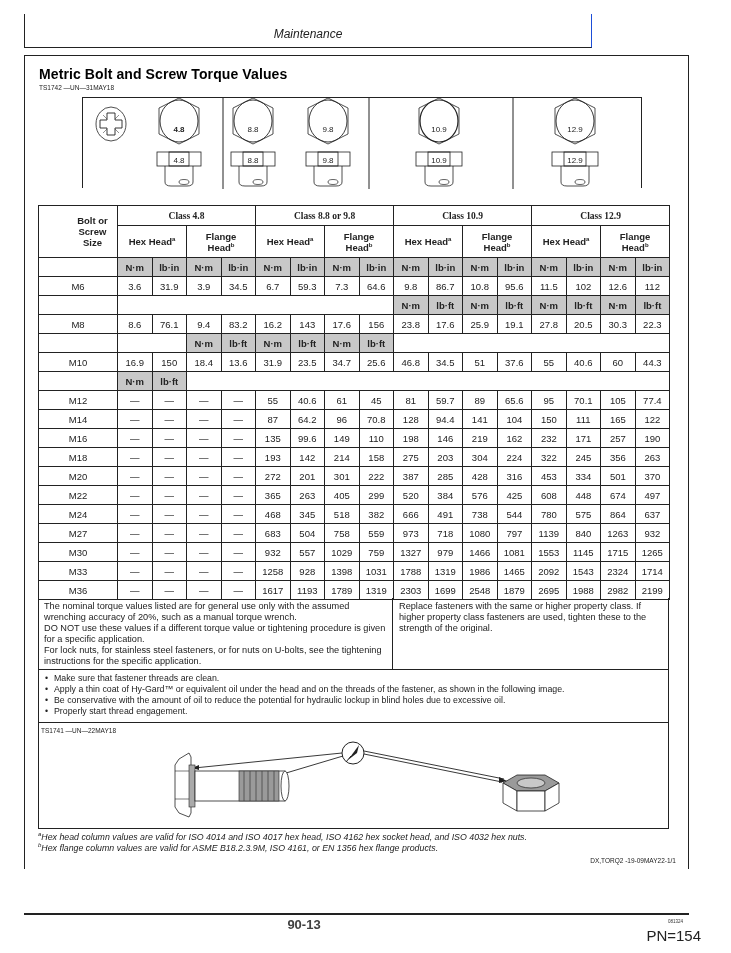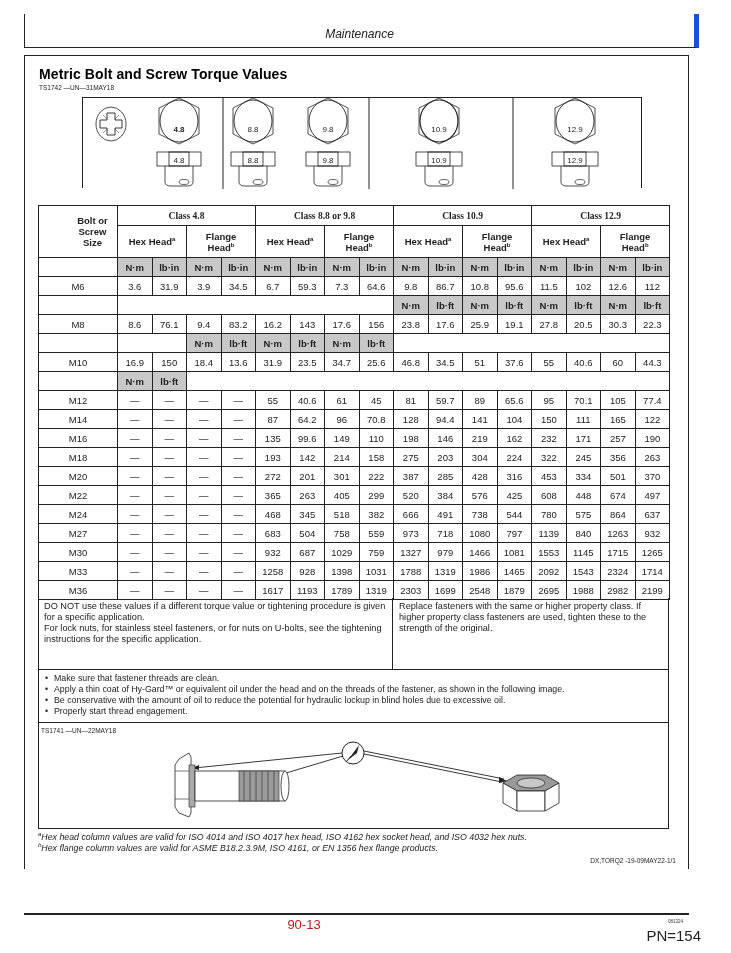--- a/index.html
+++ b/index.html
@@ -1,21 +1,21 @@
 <!DOCTYPE html>
 <html><head>
 <meta charset="utf-8">
 <style>
   * { box-sizing: border-box; margin: 0; padding: 0; }
   html, body { width: 731px; height: 953px; background: #ffffff; overflow: hidden; }
   body { position: relative; font-family: "Liberation Sans", sans-serif; color: #1a1a1a; }
 
   .page-header {
-    position: absolute; left: 24px; top: 14px; width: 675px; height: 34px;
-    border-left: 1px solid #222; border-right: 5px solid #1d4ed8; border-bottom: 1.5px solid #222;
+    position: absolute; left: 24px; top: 14px; width: 568px; height: 34px;
+    border-left: 1px solid #222; border-right: 1px solid #1d4ed8; border-bottom: 1.5px solid #222;
   }
   .page-header .title {
     position: absolute; left: 0; right: 0; top: 13px; text-align: center;
     font-style: italic; font-size: 12px; color: #222;
   }
 
   .content-box {
     position: absolute; left: 24px; top: 55px; width: 665px; height: 814px;
     border: 1.5px solid #222; border-bottom: none;
   }
@@ -68,21 +68,21 @@
     position: absolute; left: 38px; top: 723px; width: 631px; height: 106px;
     border: 1px solid #222; border-top: none;
   }
   .oil-fig svg { position: absolute; left: 0; top: 0; }
 
   .footnote { position: absolute; left: 38px; font-style: italic; font-size: 8.8px; color: #222; }
   .footnote sup { font-size: 6px; }
   .doc-ref { position: absolute; right: 55px; top: 857px; font-size: 6.5px; color: #222; }
 
   .page-footer-line { position: absolute; left: 24px; top: 913px; width: 665px; height: 1.5px; background: #222; }
-  .page-num { position: absolute; left: 0; width: 608px; top: 917px; text-align: center; font-weight: normal; font-size: 13px; color: #b91c1c; }
+  .page-num { position: absolute; left: 0; width: 608px; top: 917px; text-align: center; font-weight: bold; font-size: 13px; color: #404040; }
   .small-code { position: absolute; right: 48px; top: 919px; font-size: 4.5px; color: #333; }
   .pn { position: absolute; right: 30px; top: 927px; font-size: 15px; color: #222; }
 </style>
 </head>
 <body>
 
 <div class="page-header">
   <div class="title">Maintenance</div>
 </div>
 
@@ -470,21 +470,21 @@
         <td>1263</td>
         <td>932</td>
       </tr>
     <tr>
         <td class="size-cell">M30</td>
         <td>—</td>
         <td>—</td>
         <td>—</td>
         <td>—</td>
         <td>932</td>
-        <td>687</td>
+        <td>557</td>
         <td>1029</td>
         <td>759</td>
         <td>1327</td>
         <td>979</td>
         <td>1466</td>
         <td>1081</td>
         <td>1553</td>
         <td>1145</td>
         <td>1715</td>
         <td>1265</td>
@@ -525,20 +525,21 @@
         <td>2695</td>
         <td>1988</td>
         <td>2982</td>
         <td>2199</td>
       </tr>
   </tbody>
 </table>
 
 <div class="notes">
   <div class="left">
+    <div>The nominal torque values listed are for general use only with the assumed wrenching accuracy of 20%, such as a manual torque wrench.</div>
     <div>DO NOT use these values if a different torque value or tightening procedure is given for a specific application.</div>
     <div>For lock nuts, for stainless steel fasteners, or for nuts on U-bolts, see the tightening instructions for the specific application.</div>
   </div>
   <div class="right">Replace fasteners with the same or higher property class. If higher property class fasteners are used, tighten these to the strength of the original.</div>
 </div>
 
 <div class="bullets">
   <div class="b">
       <span class="dot">•</span>
       <span>Make sure that fastener threads are clean.</span>

